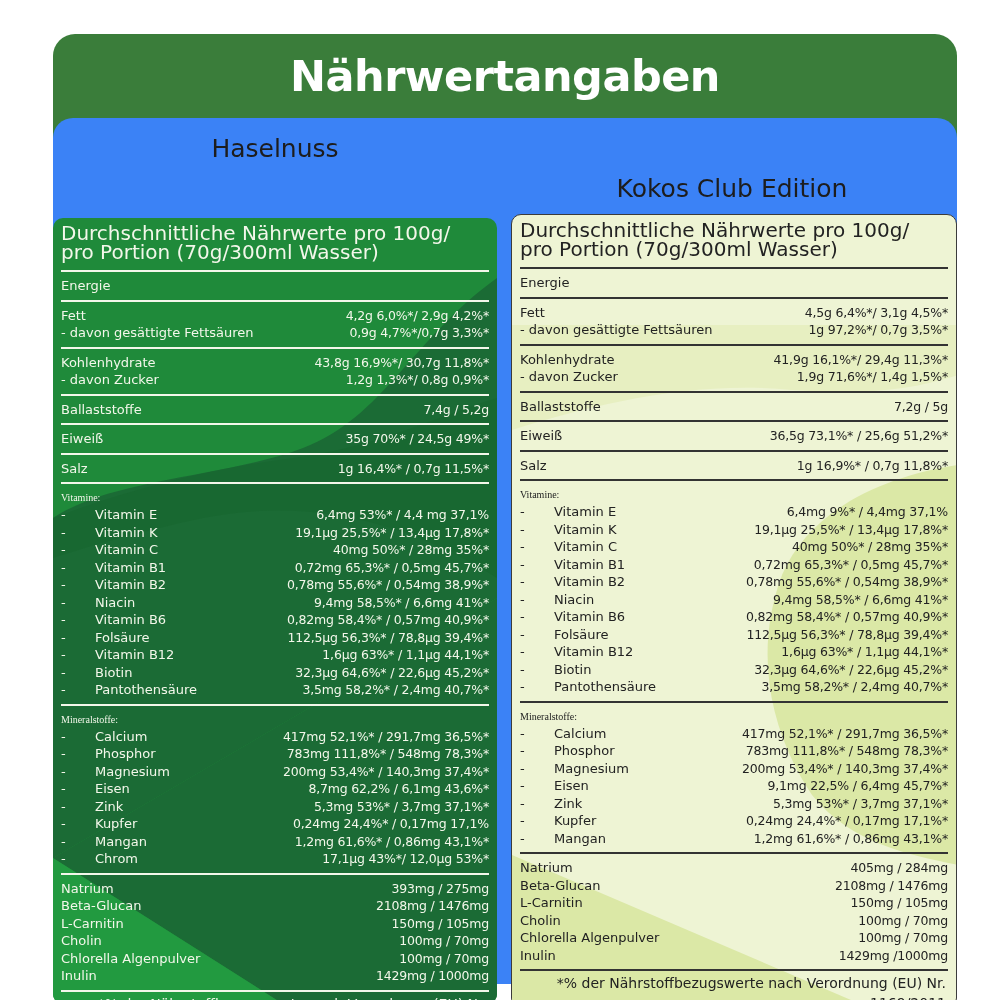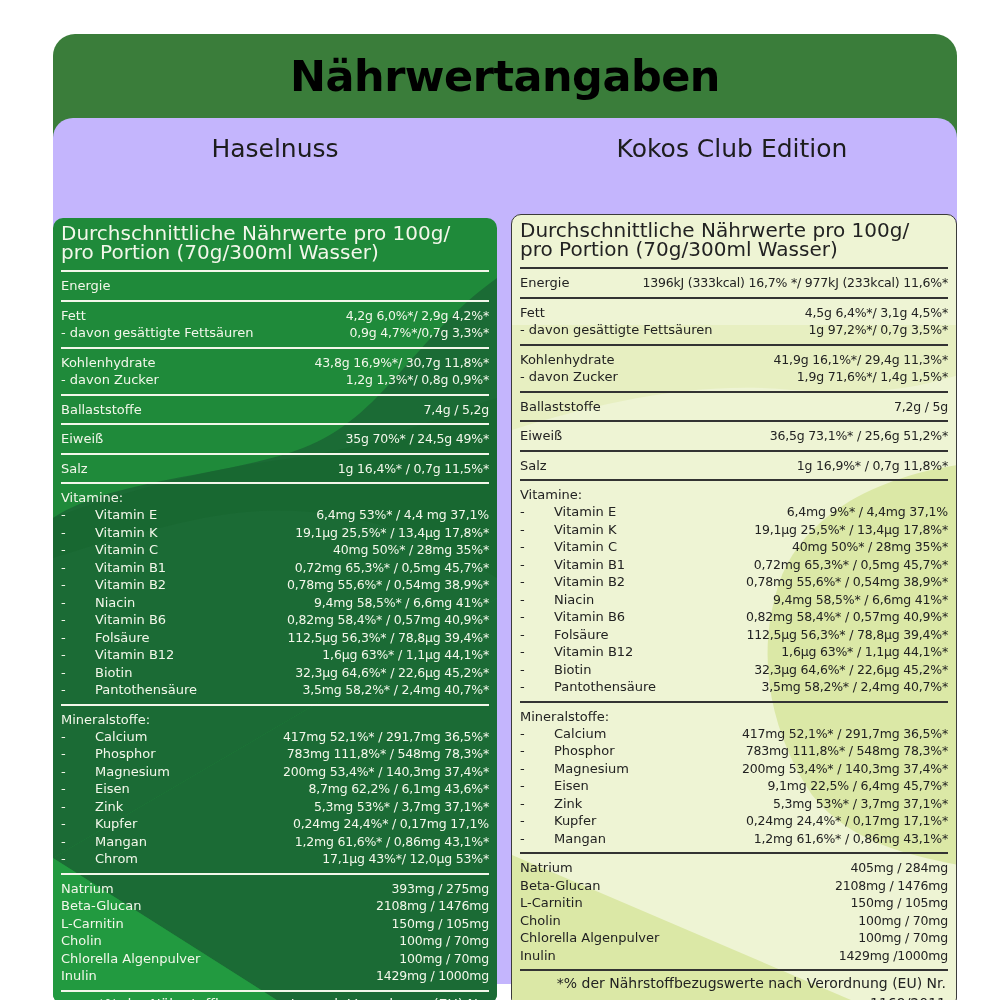--- a/index.html
+++ b/index.html
@@ -5,34 +5,34 @@
   * { box-sizing: border-box; margin: 0; padding: 0; }
   html, body { width: 1000px; height: 1000px; background: #ffffff; overflow: hidden; }
   body { font-family: "DejaVu Sans", sans-serif; position: relative; }
 
   .frame {
     position: absolute; left: 53px; top: 34px; width: 904px; height: 950px;
     background: #3a7d3a; border-radius: 22px 22px 0 0;
   }
   .title {
     position: absolute; left: 0; top: 0; width: 904px; height: 84px;
-    text-align: center; color: #000000;
+    text-align: center; color: #ffffff;
     font-family: "DejaVu Sans", sans-serif; font-weight: bold;
     font-size: 43px; line-height: 84px; letter-spacing: -0.5px;
   }
   .cream {
     position: absolute; left: 0; top: 84px; width: 904px; height: 866px;
-    background: #c4b5fd; border-radius: 20px 20px 0 0;
+    background: #3b82f6; border-radius: 20px 20px 0 0;
   }
   .product-name {
     position: absolute; top: 14px; height: 34px; font-size: 25px; line-height: 34px;
     color: #1d1d1d; text-align: center; font-family: "DejaVu Sans", sans-serif;
   }
   .pn-left { left: 0; width: 444px; }
-  .pn-right { left: 454px; width: 450px; }
+  .pn-right { left: 454px; width: 450px; margin-top: 40px; }
 
   .panel {
     position: absolute; border-radius: 10px; overflow: hidden;
     font-family: "DejaVu Sans", sans-serif;
   }
   .panel-left {
     left: 0; top: 100px; width: 444px; height: 786px;
     background: #1f8a3a; color: #f3f7ea;
   }
   .panel-right {
@@ -45,21 +45,21 @@
   .hdr { padding: 6px 0 0 0; font-size: 20px; line-height: 19px; height: 50px; }
   .rule { height: 2px; margin: 2px 0; }
   .panel-left .rule { background: #f3f7ea; }
   .panel-right .rule { background: #333; }
 
   .row { display: flex; justify-content: space-between; align-items: baseline; font-size: 13px; line-height: 17.5px; white-space: nowrap; }
   .row .lbl { flex: 0 0 auto; }
   .row .val { flex: 0 0 auto; text-align: right; font-size: 12.5px; letter-spacing: -0.2px; }
   .sub-row .lbl { display: flex; }
   .sub-row .dash { width: 34px; display: inline-block; }
-  .section-title { font-size: 13px; line-height: 17px; }
+  .section-title { font-size: 10px; line-height: 17px; font-family: Liberation Serif, serif; }
   .block { padding: 3px 0 3px 0; }
   .footnote { text-align: right; font-size: 14px; line-height: 20px; padding-right: 2px; }
 </style>
 </head>
 <body>
 
 <div class="frame">
   <div class="title">Nährwertangaben</div>
   <div class="cream">
     <div class="product-name pn-left">Haselnuss</div>
@@ -314,21 +314,20 @@
       </svg>
       <div class="panel-content">
         <div class="hdr">
           <div>Durchschnittliche Nährwerte pro 100g/</div>
           <div>pro Portion (70g/300ml Wasser)</div>
         </div>
         <div class="rule"></div>
         <div class="block">
           <div class="row">
               <span class="lbl">Energie</span>
-              <span class="val">1396kJ (333kcal) 16,7% */ 977kJ (233kcal) 11,6%*</span>
             </div>
         </div>
         <div class="rule"></div>
         <div class="block">
           <div class="row">
               <span class="lbl">Fett</span>
               <span class="val">4,5g 6,4%*/ 3,1g 4,5%*</span>
             </div>
           <div class="row">
               <span class="lbl">- davon gesättigte Fettsäuren</span>

